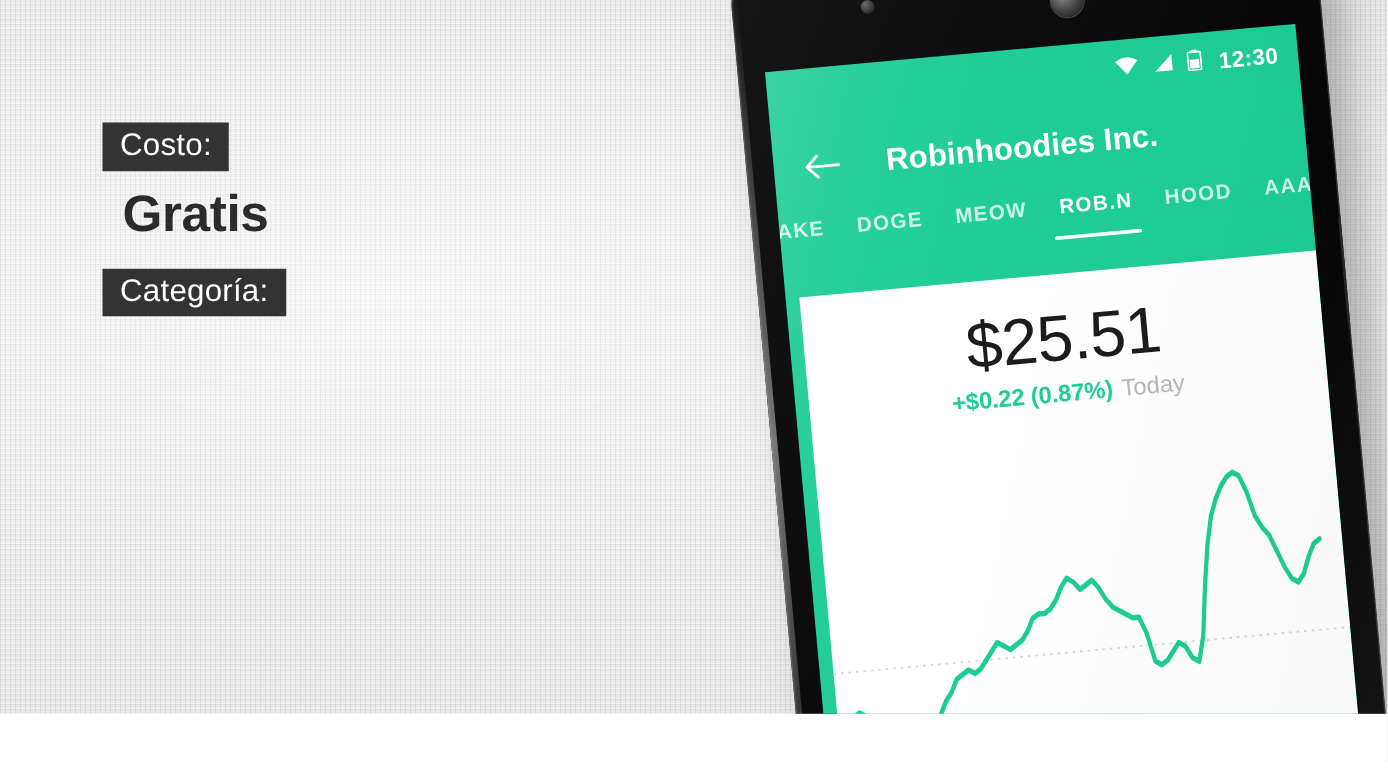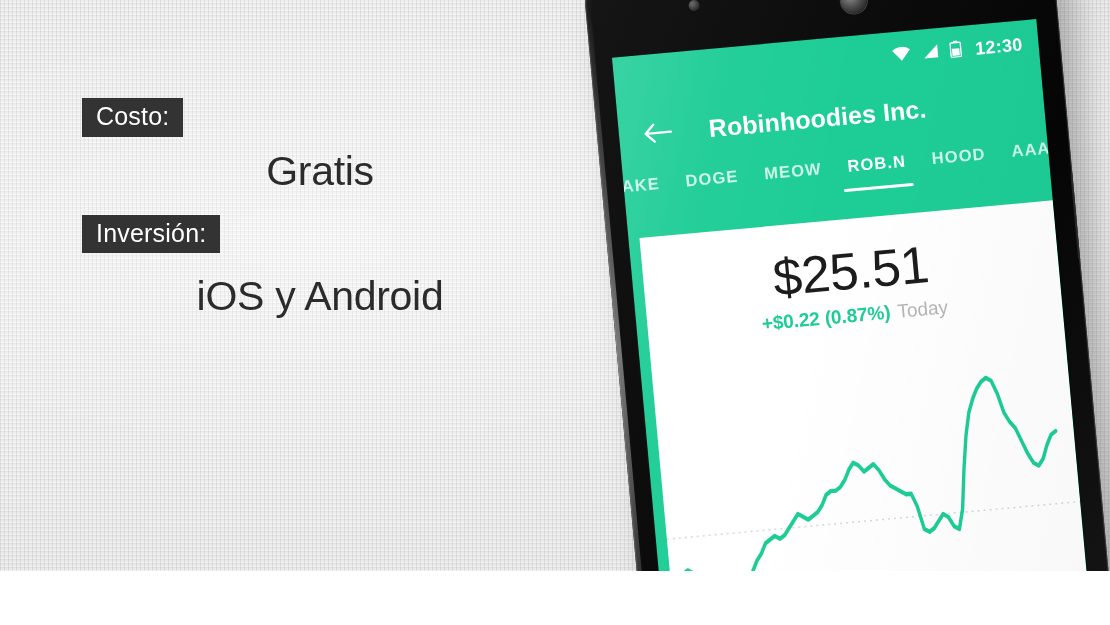--- a/index.html
+++ b/index.html
@@ -69,27 +69,26 @@
     font-weight: 400;
     letter-spacing: 0.2px;
     padding: 6px 14px 7px 14px;
     line-height: 1.02;
     white-space: nowrap;
   }
   .info-value {
     display: block;
     color: #2b2b2b;
     font-size: 41px;
-    font-weight: 400;
+    font-weight: 700;
     letter-spacing: -0.3px;
     line-height: 1.05;
     margin-top: 13px;
     margin-left: 16px;
     white-space: nowrap;
-    text-align: center;
   }
 
   
   #phone-wrapper {
     position: absolute;
     left: 604px;
     top: -54px;
     width: 470px;
     height: 860px;
     transform: rotate(-5.2deg);
@@ -306,25 +305,24 @@
   <div id="bg-vignette"></div>
 
   <div id="info-column">
 
     <div class="info-group">
       <span class="info-label">Costo:</span>
       <span class="info-value">Gratis</span>
     </div>
 
     <div class="info-group">
-      <span class="info-label">Inversión:</span>
+      <span class="info-label">Categoría:</span>
     </div>
 
     <div class="info-group">
-      <span class="info-value">iOS y Android</span>
     </div>
 
   </div>
 
   <div id="phone-wrapper">
 
     <div id="phone-shadow"></div>
 
     <div id="phone-body">
       <div id="phone-highlight-left"></div>

